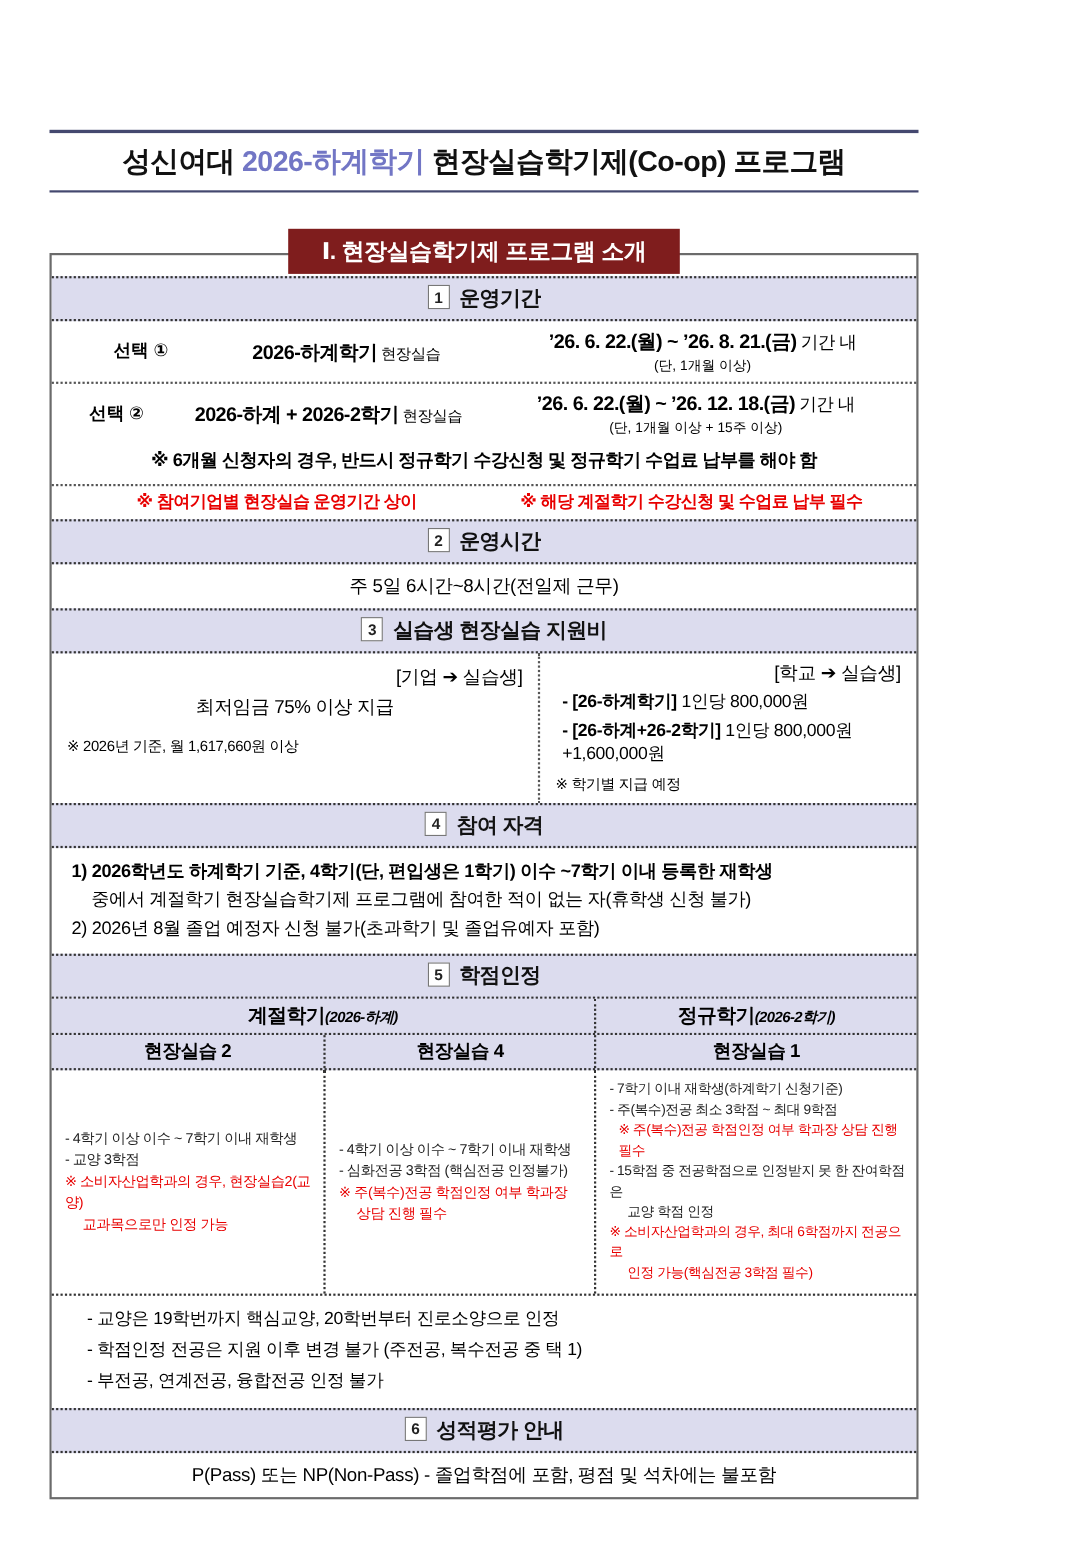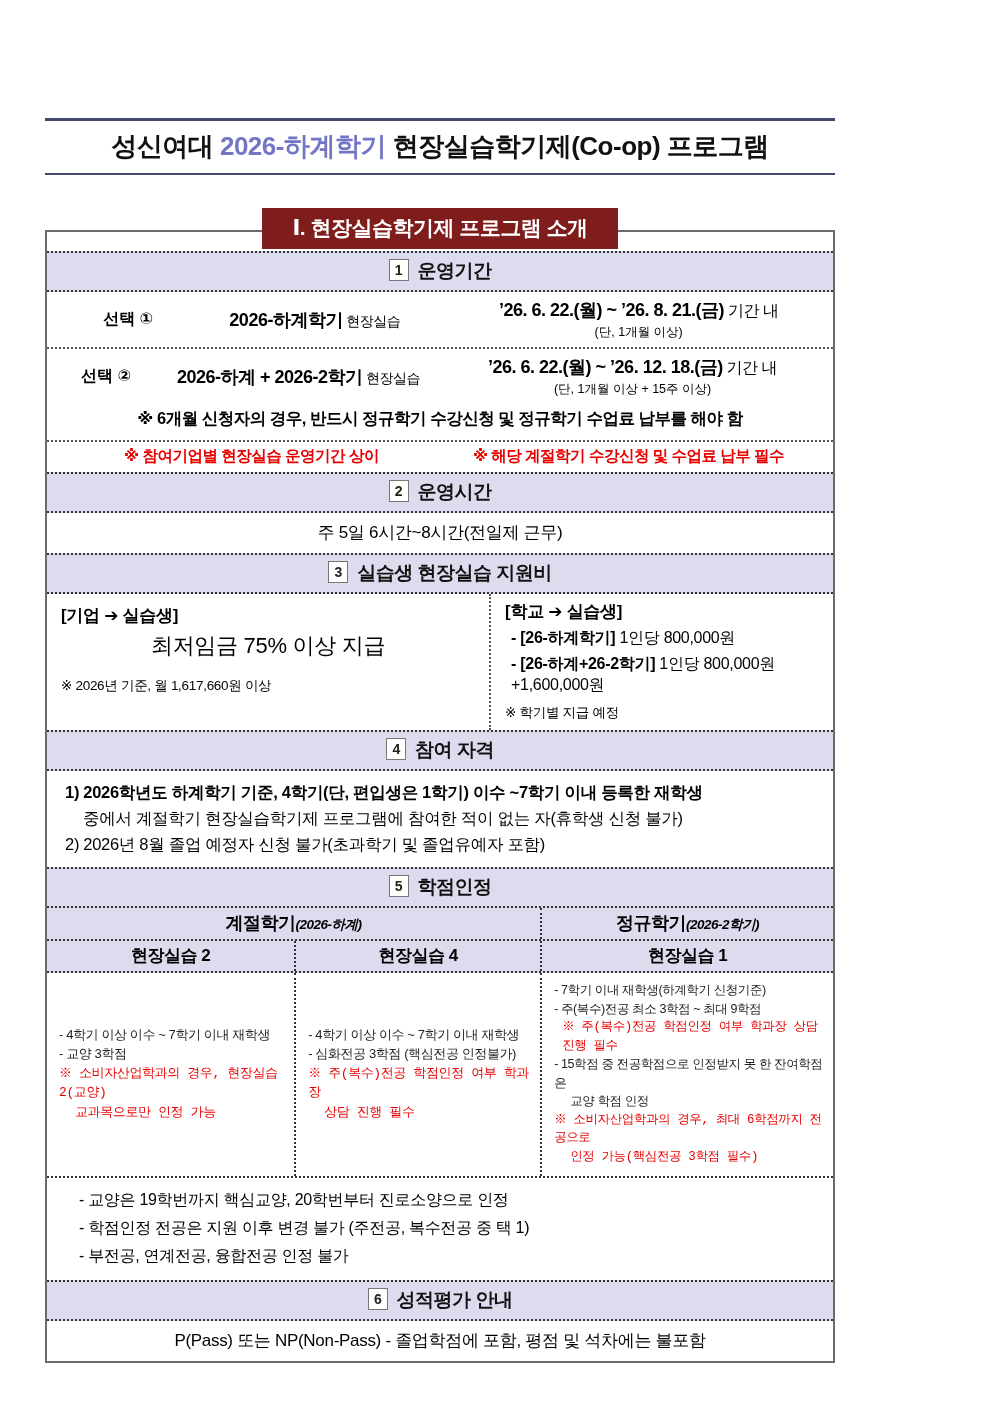--- a/index.html
+++ b/index.html
@@ -40,22 +40,22 @@
   .rednote-row { display:grid; grid-template-columns:50% 50%; border-top:2px dotted #555; padding:4px 16px 5px; }
   .rednote { color:#e80000; font-weight:bold; font-size:15.5px; text-align:center; letter-spacing:-0.5px; }
 
   
   .center-row { text-align:center; font-size:17px; padding:8px 0 9px; letter-spacing:-0.3px; }
 
   
   .support-row { display:grid; grid-template-columns:56.5% 43.5%; }
   .support-col-l { border-right:2px dotted #555; padding:10px 14px 8px; display:flex; flex-direction:column; }
   .support-col-r { padding:6px 14px 8px; }
-  .sup-h { text-align:left; font-size:17px; font-weight:bold; letter-spacing:-0.3px; }
-  .sup-line { text-align:center; font-size:22px; margin-top:4px; letter-spacing:-0.3px; }
+  .sup-h { text-align:right; font-size:17px; font-weight:normal; letter-spacing:-0.3px; }
+  .sup-line { text-align:center; font-size:17px; margin-top:4px; letter-spacing:-0.3px; }
   .sup-note { font-size:13.5px; margin-top:16px; letter-spacing:-0.3px; }
   .sup-item { font-size:16px; margin-top:5px; letter-spacing:-0.3px; padding-left:6px; }
   .sup-item .bold { font-weight:bold; }
   .support-col-r .sup-note { margin-top:8px; padding-left:0; }
 
   
   .qual-block { padding:8px 18px 10px; }
   .qual-line { font-size:16.5px; line-height:26px; letter-spacing:-0.3px; }
   .qual-line.bold { font-weight:bold; }
   .qual-line.indent { padding-left:18px; }
@@ -68,21 +68,21 @@
   .ct-h1 .sub { font-size:13.5px; color:#000000; font-weight:bold;font-style:italic; }
   .ct-h2 { display:grid; grid-template-columns:31.7% 31.3% 37%; background:#dcdcee; border-bottom:2px dotted #333; }
   .ct-h2 > div { text-align:center; padding:3px 0 4px; font-size:17px; font-weight:bold; letter-spacing:-0.5px; }
   .ct-h2 > div:not(:last-child) { border-right:2px dotted #333; }
   .ct-body { display:grid; grid-template-columns:31.7% 31.3% 37%; border-bottom:2px dotted #333; }
   .tcell { padding:8px 8px 10px 12px; }
   .tcell:not(:last-child) { border-right:2px dotted #333; }
   .tcell.vcenter { display:flex; flex-direction:column; justify-content:center; }
   .tl { font-size:13px; line-height:19.5px; letter-spacing:-0.4px; color:#222; }
   .tcell3 .tl { font-size:12.5px; line-height:18.5px; }
-  .tl.red { color:#e80000;font-family:Liberation Mono, monospace; }
+  .tl.red { color:#e80000; }
   .tl.ind { padding-left:16px; }
   .tl.ind2 { padding-left:8px; }
 
   .credit-notes { padding:8px 32px 10px; }
   .credit-notes .nline { font-size:16px; line-height:28px; letter-spacing:-0.3px; }
 </style>
 </head>
 <body>
 
 <div class="page">

